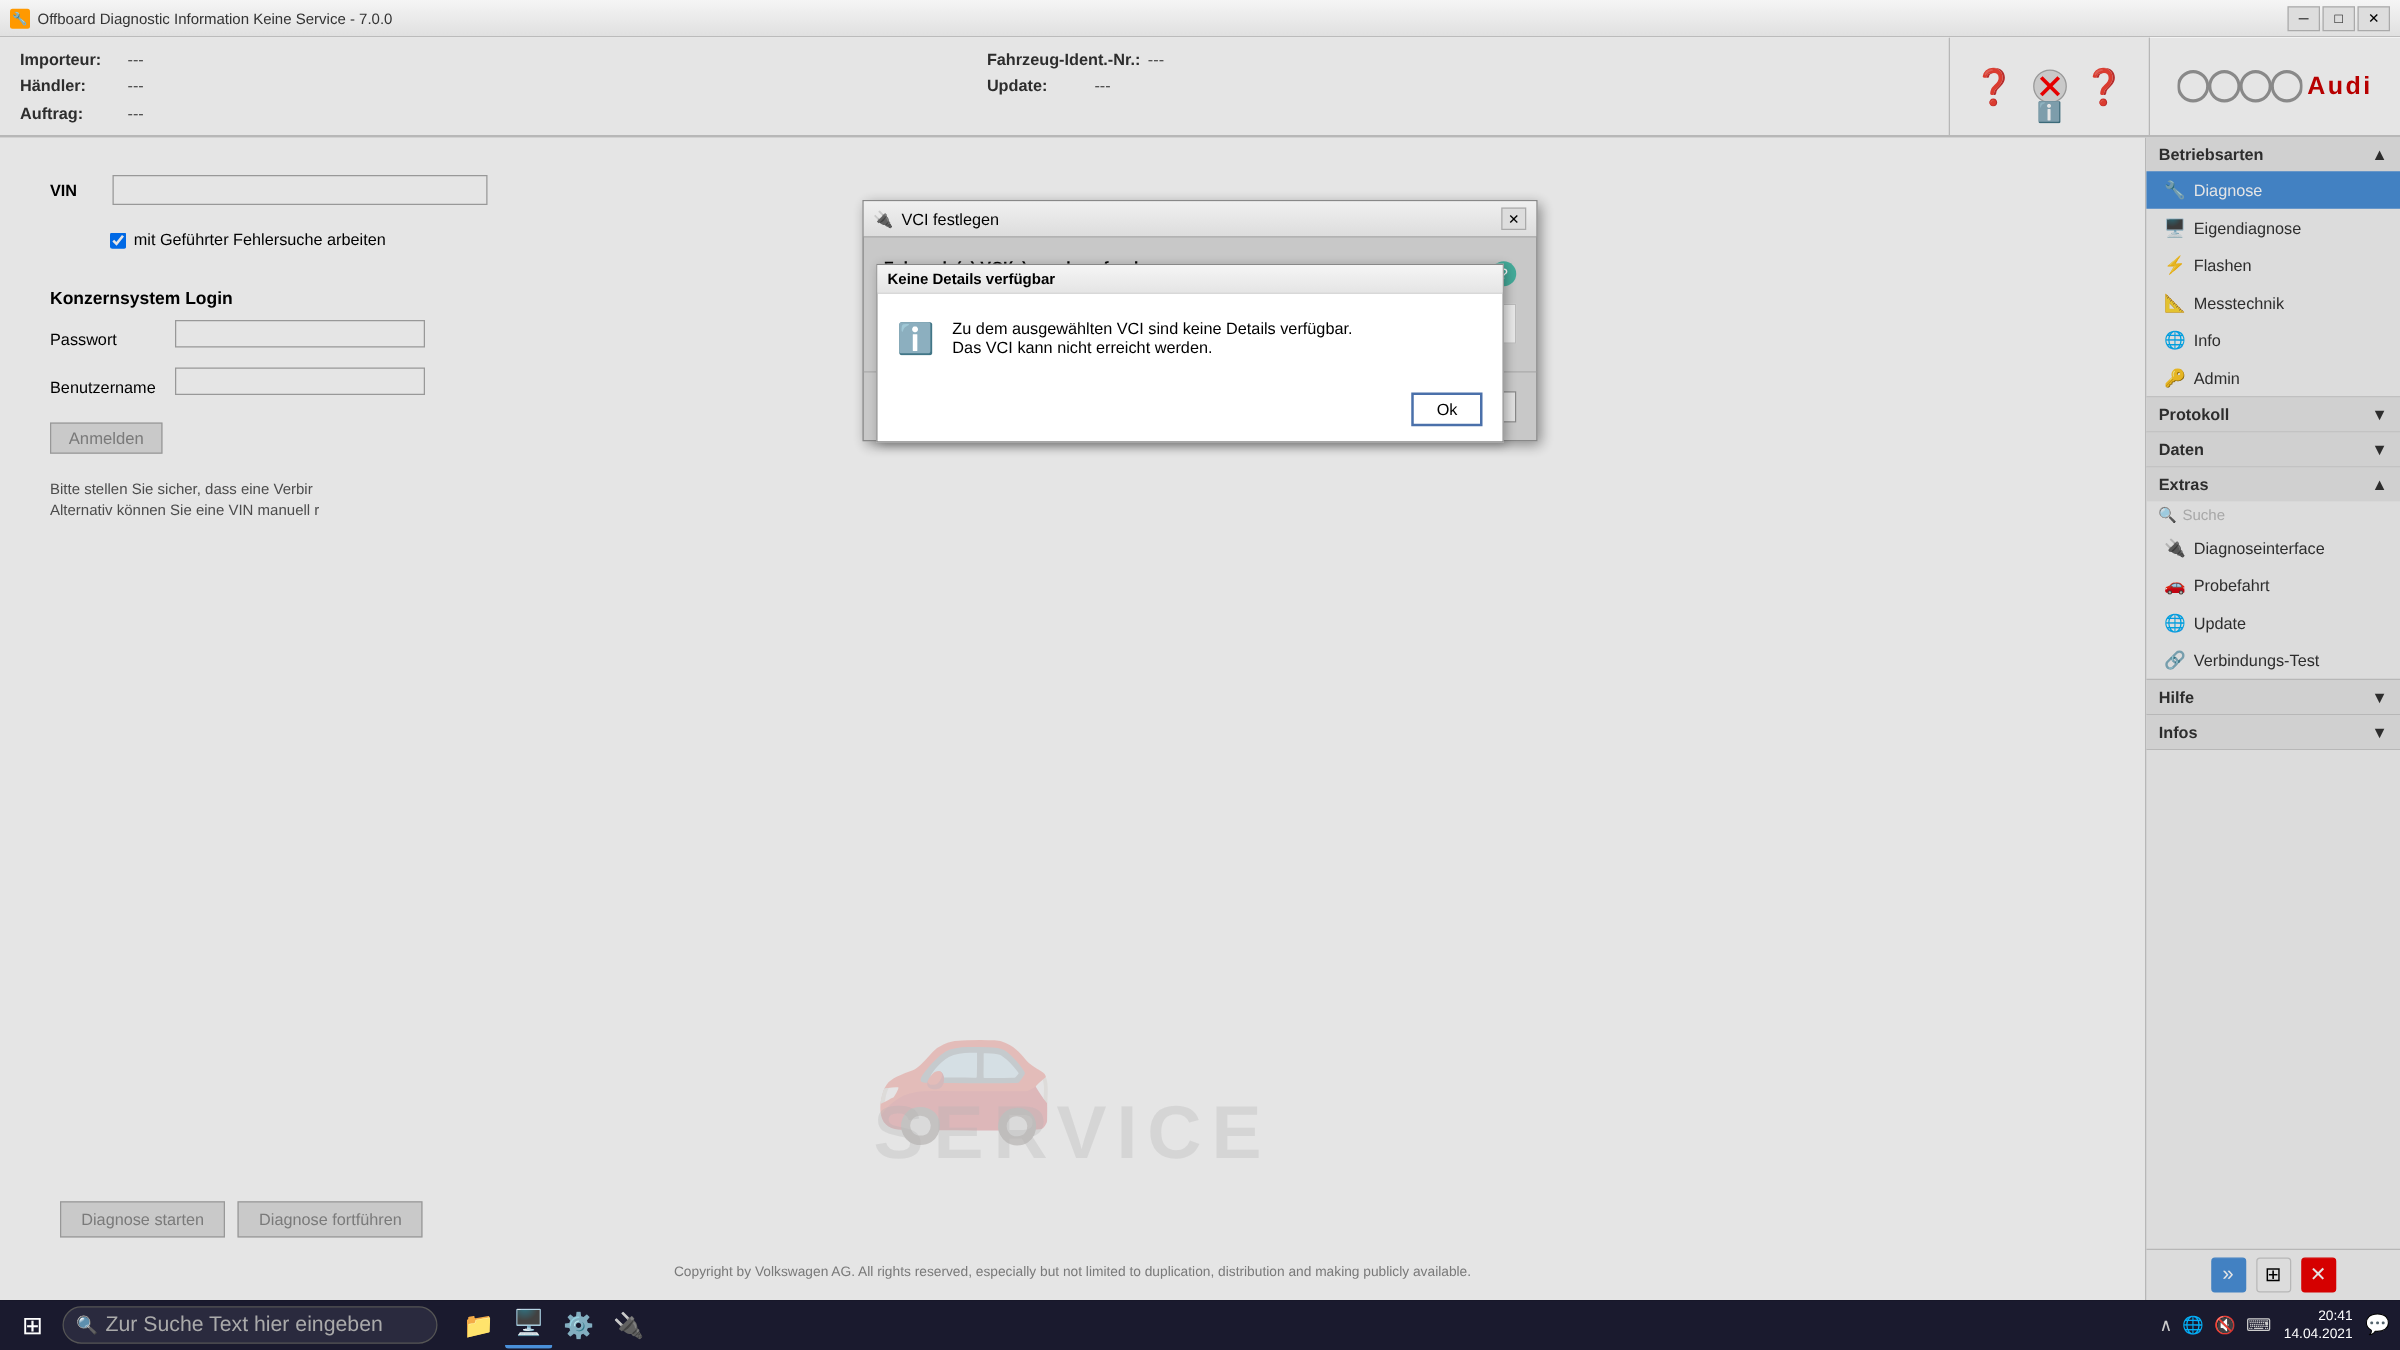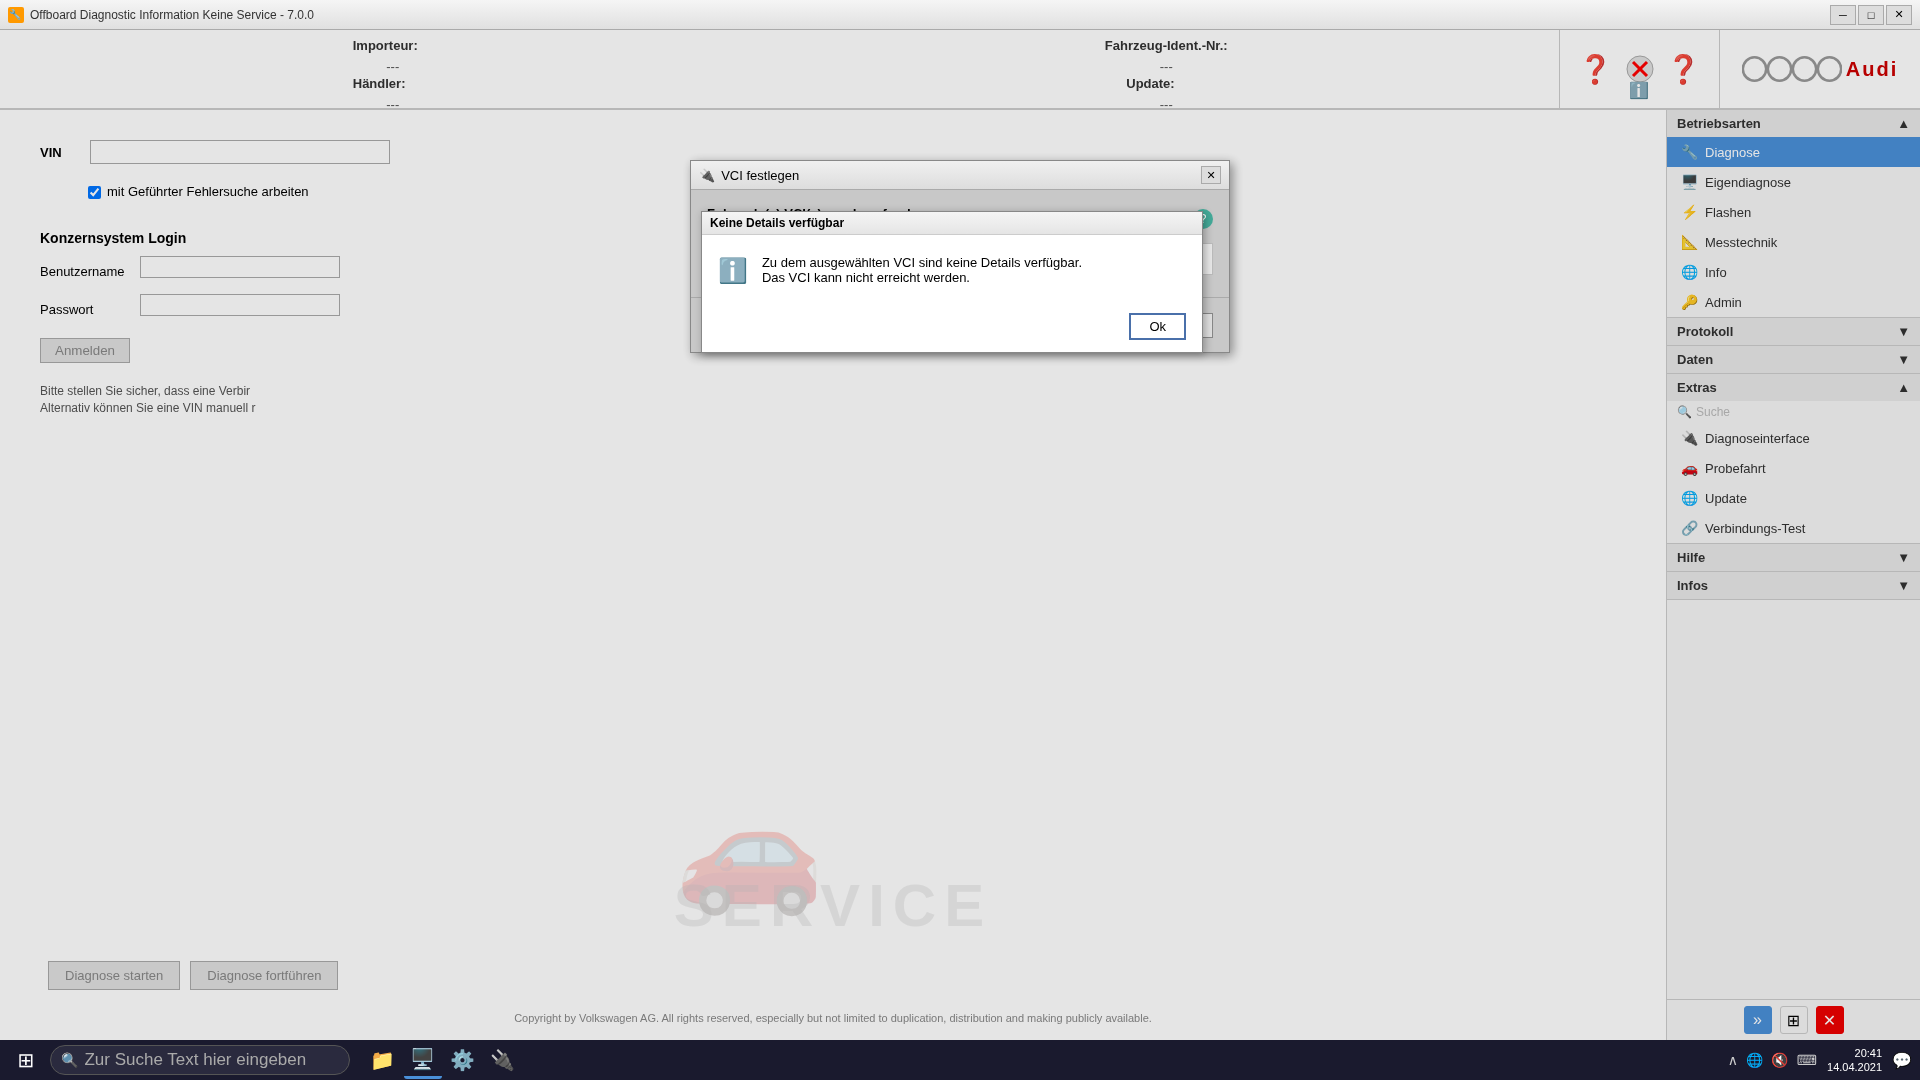--- a/index.html
+++ b/index.html
@@ -33,21 +33,21 @@
       height: 80px;
     }
     .header-left {
       flex: 1;
       display: grid;
       grid-template-columns: 1fr 1fr;
       padding: 8px 16px;
       gap: 2px 20px;
       border-right: 1px solid #ccc;
     }
-    .header-field { display: flex; align-items: center; gap: 6px; font-size: 13px; flex-direction: column; }
+    .header-field { display: flex; align-items: center; gap: 6px; font-size: 13px; }
     .header-field label { font-weight: bold; color: #333; min-width: 80px; }
     .header-field span { color: #555; }
     .header-icons {
       width: 160px;
       display: flex;
       align-items: center;
       justify-content: center;
       gap: 12px;
       border-right: 1px solid #ccc;
       position: relative;
@@ -119,21 +119,21 @@
 
     
     .bottom-buttons { position: absolute; bottom: 50px; left: 48px; display: flex; gap: 10px; }
     .bottom-btn { padding: 6px 16px; background: #e0e0e0; border: 1px solid #aaa; cursor: pointer; color: #888; font-size: 13px; }
 
     
     .copyright { position: absolute; bottom: 16px; left: 0; right: 0; text-align: center; font-size: 11px; color: #888; }
 
     
     .sidebar {
-      width: 254px;
+      width: 204px;
       background: #f5f5f5;
       border-left: 1px solid #ccc;
       display: flex;
       flex-direction: column;
       overflow-y: auto;
     }
     .sidebar-section {
       border-bottom: 1px solid #ccc;
     }
     .sidebar-section-header {
@@ -356,26 +356,26 @@
       </div>
 
       <div class="checkbox-row">
         <input type="checkbox" checked="" style="">
         <span>mit Geführter Fehlersuche arbeiten</span>
       </div>
 
       <div class="login-section">
         <div class="login-title">Konzernsystem Login</div>
         <div class="login-field">
+          <label>Passwort</label>
+          <input type="password" class="login-field" style="width: 200px; height: 22px; border: 1px solid rgb(170, 170, 170); padding: 2px 6px;">
+        </div>
+        <div class="login-field">
           <label>Benutzername</label>
           <input type="text" class="login-field" style="width: 200px; height: 22px; border: 1px solid rgb(170, 170, 170); padding: 2px 6px;">
-        </div>
-        <div class="login-field">
-          <label>Passwort</label>
-          <input type="password" class="login-field" style="width: 200px; height: 22px; border: 1px solid rgb(170, 170, 170); padding: 2px 6px;">
         </div>
         <button class="login-btn">Anmelden</button>
       </div>
 
       <div class="info-text">
         <span>Bitte stellen Sie sicher, dass eine Verbir</span><br>
         <span>Alternativ können Sie eine VIN manuell r</span>
       </div>
 
       <div class="bottom-buttons">

